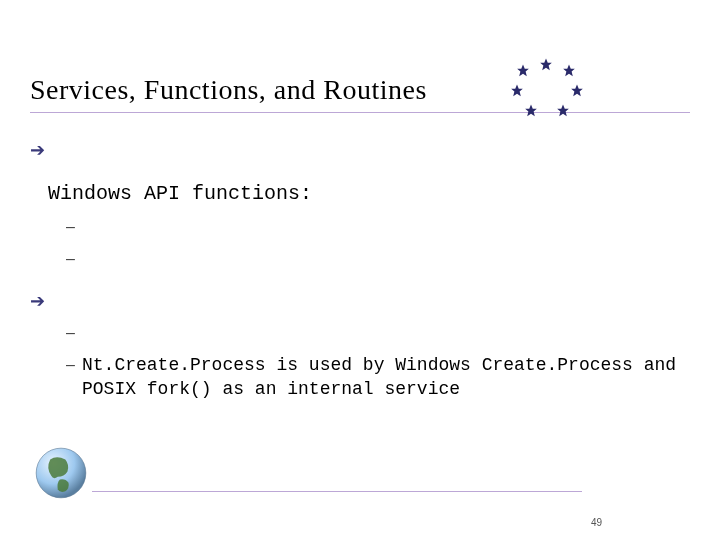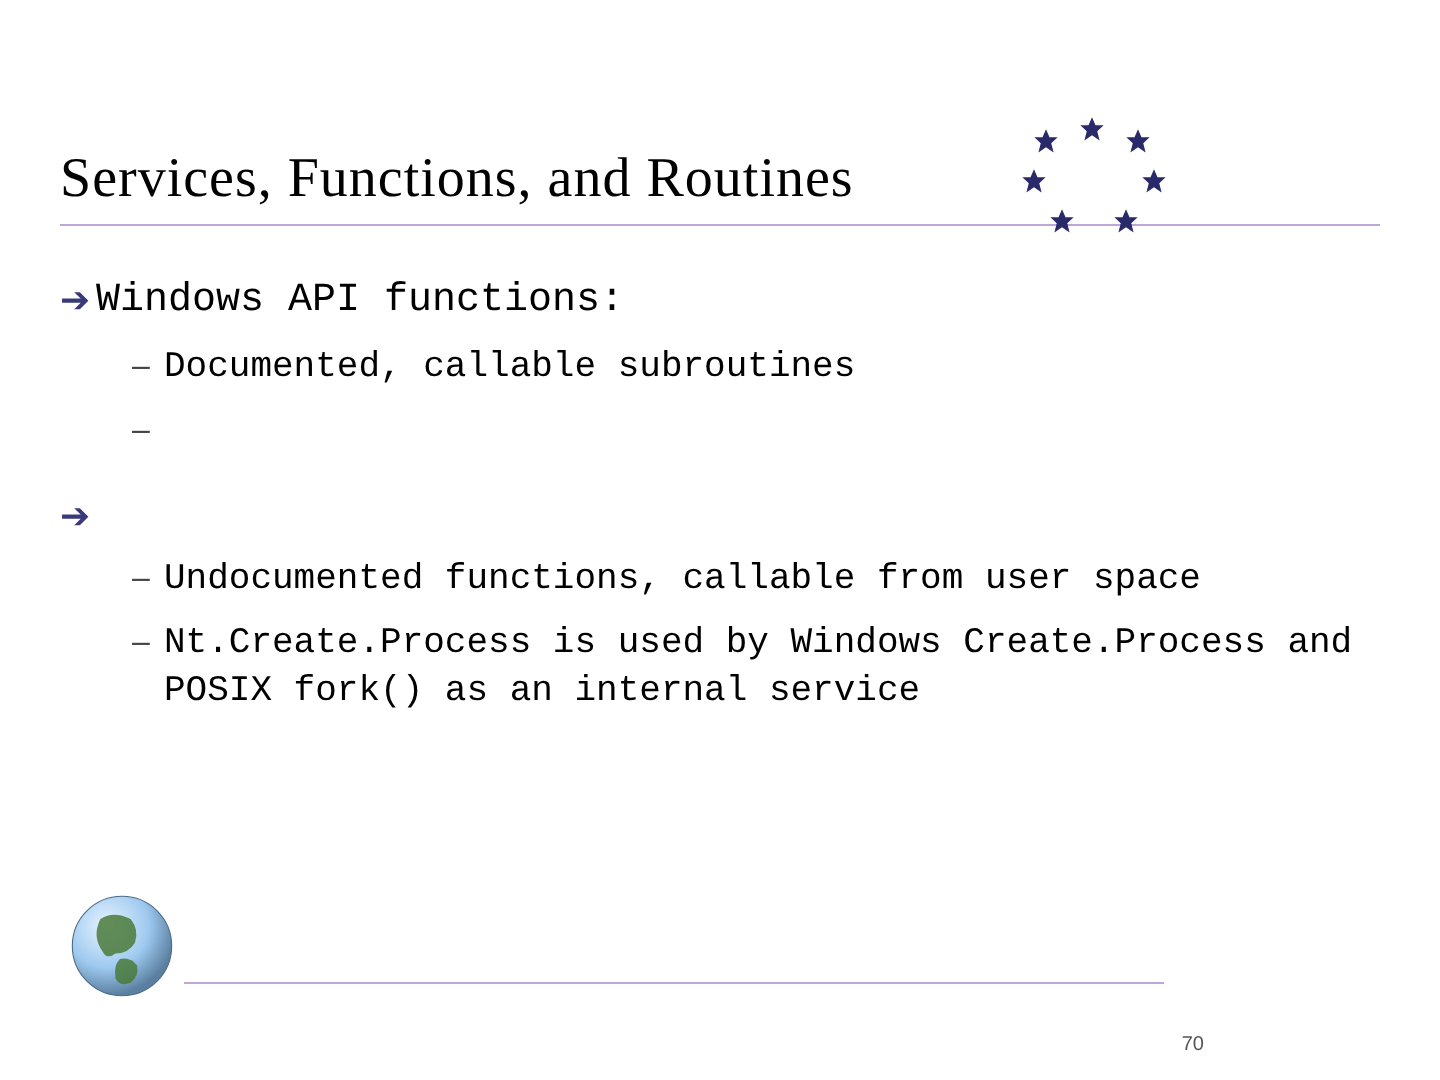--- a/index.html
+++ b/index.html
@@ -55,20 +55,21 @@
     color: #3a3a7a;
     font-family: Arial, sans-serif;
     font-size: 18px;
     line-height: 24px;
     text-align: left;
   }
   .bullet .btext {
     font-family: "Courier New", Courier, monospace;
     font-size: 20px;
     line-height: 26px;
+    margin-top: 43px;
   }
   .subbullet {
     display: flex;
     align-items: flex-start;
     margin-left: 36px;
     margin-top: 8px;
     margin-bottom: 8px;
   }
   .subbullet .dash {
     flex: 0 0 16px;
@@ -177,32 +178,30 @@
   </div>
 
   <div class="body">
 
     <div class="bullet">
       <span class="arrow">➔</span>
       <span class="btext">Windows API functions:</span>
     </div>
     <div class="subbullet">
       <span class="dash">–</span>
-      <span class="stext">Documented, callable subroutines</span>
     </div>
     <div class="subbullet">
       <span class="dash">–</span>
     </div>
 
     <div class="bullet second-group">
       <span class="arrow">➔</span>
     </div>
     <div class="subbullet">
       <span class="dash">–</span>
-      <span class="stext">Undocumented functions, callable from user space</span>
     </div>
     <div class="subbullet">
       <span class="dash">–</span>
       <span class="stext">Nt.Create.Process is used by Windows Create.Process and POSIX fork() as an internal service</span>
     </div>
 
   </div>
 
   <div class="globe">
     <svg viewBox="0 0 100 100">
@@ -214,15 +213,15 @@
         </radialGradient>
       </defs>
       <circle cx="50" cy="50" r="46" fill="url(#g)" stroke="#4a6a88" stroke-width="1"></circle>
       <path d="M30 25 q12 -8 28 0 q8 10 4 22 q-6 10 -18 10 q-8 6 -12 -2 q-10 -14 -2 -30 Z" fill="#4a7a3a" opacity="0.85"></path>
       <path d="M48 62 q10 -2 16 6 q2 10 -6 16 q-10 4 -14 -4 q-2 -12 4 -18 Z" fill="#4a7a3a" opacity="0.85"></path>
     </svg>
   </div>
 
   <div class="footer-line"></div>
 
-  <div class="pagenum">70</div>
+  <div class="pagenum">49</div>
 
 </div>
 
 </body></html>

